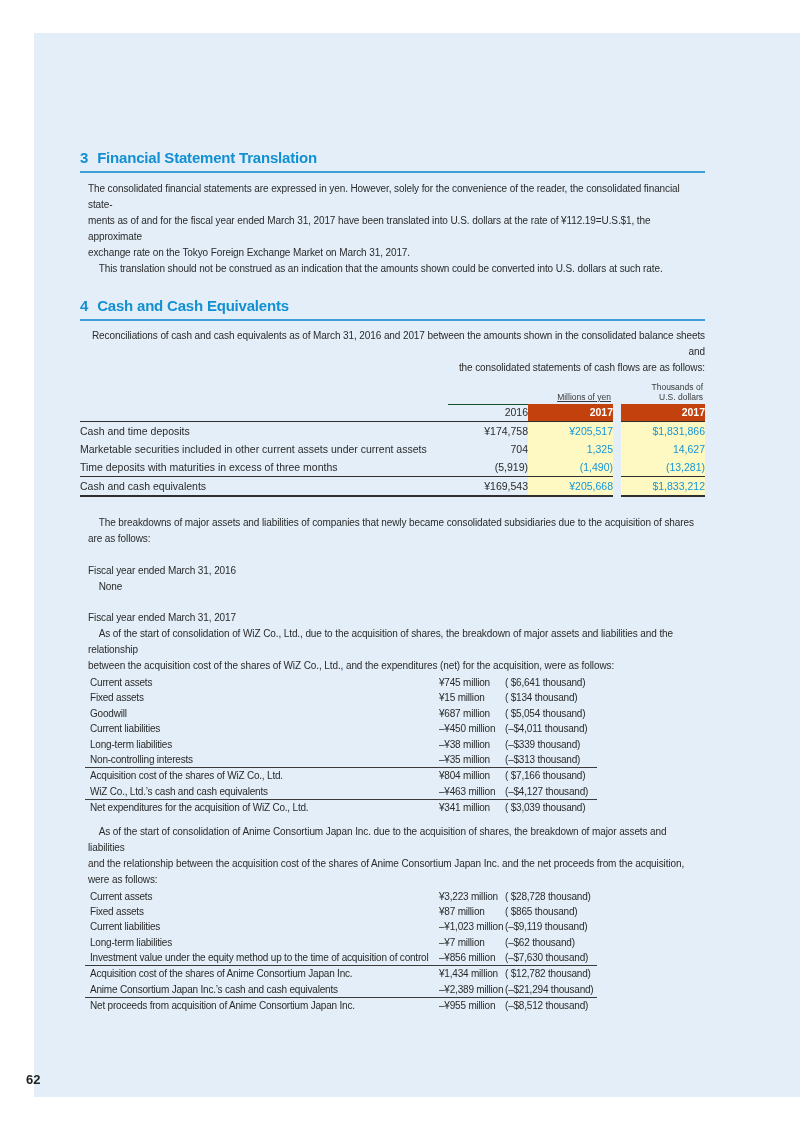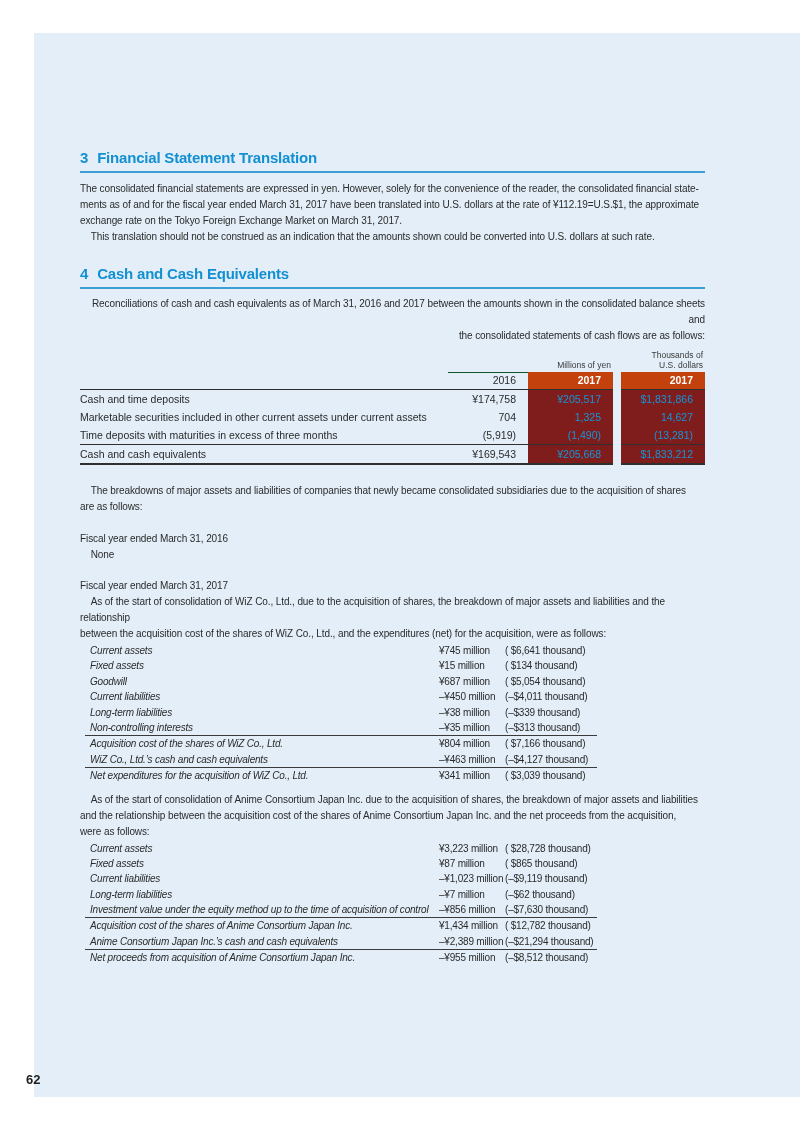--- a/index.html
+++ b/index.html
@@ -19,53 +19,53 @@
   
   .sec-heading {
     margin:0; font-size:15px; line-height:17px; font-weight:bold;
     color:#1290d2; letter-spacing:-0.2px; display:flex;
   }
   .sec-heading .sec-num { margin-right:9px; }
   .heading-rule { height:2px; background:#3d9fd6; margin-top:5px; }
 
   
   .para {
-    margin:8px 0 0 0; font-size:10px; line-height:16px;
+    margin:8px 0 0 8px; font-size:10px; line-height:16px;
     white-space:pre-wrap; letter-spacing:-0.1px;
   }
   .sec4 { margin-top:20px; }
   .intro { margin-top:7px;text-align:right; }
   .blk-breakdown { margin-top:18px; }
   .blk-fy2016 { margin-top:16px; }
   .blk-fy2017 { margin-top:15px; }
   .blk-anime { margin-top:8px; }
 
   
   .bigtable { margin-top:6px; font-size:10.5px; }
   .bt-row { display:grid; grid-template-columns:368px 80px 85px 8px 84px; }
   .bt-cell { line-height:18px; height:18px; }
-  .bt-num { text-align:right; padding-right:12px; }
+  .bt-num { text-align:right; padding-right:0; }
   .bt-unitrow .u { font-size:8.5px; color:#3a3a3a; text-align:right;
     display:flex; flex-direction:column; justify-content:flex-end;
     padding:0 2px 2px 0; border-bottom:1px solid #14532d; }
   .bt-unitrow { height:22px; }
-  .bt-unit-yen { grid-column:2/4; }
+  .bt-unit-yen { grid-column:2/4;text-decoration:underline; }
   .bt-unit-usd { grid-column:5/6; }
   .bt-headrow .bt-cell { border-bottom:1px solid #2f2f2f; height:17px; line-height:17px; }
   .bt-headrow .bt-gap { border-bottom:none; }
   .bt-hdrblue { background:#c2410c; color:#ffffff; font-weight:bold; }
-  .bt-white { background:#7f1d1d; color:#1495d8; }
+  .bt-white { background:#fef9c3; color:#1495d8; }
   .bt-gap { background:transparent; }
   .bt-total .bt-cell { border-top:1px solid #2f2f2f; border-bottom:2.5px solid #2f2f2f; }
   .bt-total .bt-gap { border-top:none; border-bottom:none; }
 
   
   .mt { margin:1px 0 0 5px; width:512px; font-size:10px; letter-spacing:-0.2px; }
   .mt-row { display:flex; height:15.4px; line-height:15.4px; align-items:center; }
-  .mt-label { flex:1; padding-left:5px; white-space:nowrap;font-style:italic; }
+  .mt-label { flex:1; padding-left:5px; white-space:nowrap; }
   .mt-yen { width:66px; white-space:nowrap; }
   .mt-usd { width:92px; white-space:nowrap; }
   .rule-above { border-top:1.5px solid #3a3a3a; }
 
   .pageno {
     position:absolute; left:26px; top:1072px;
     font-size:13px; font-weight:bold; color:#222222;
   }
 </style>
 </head>

